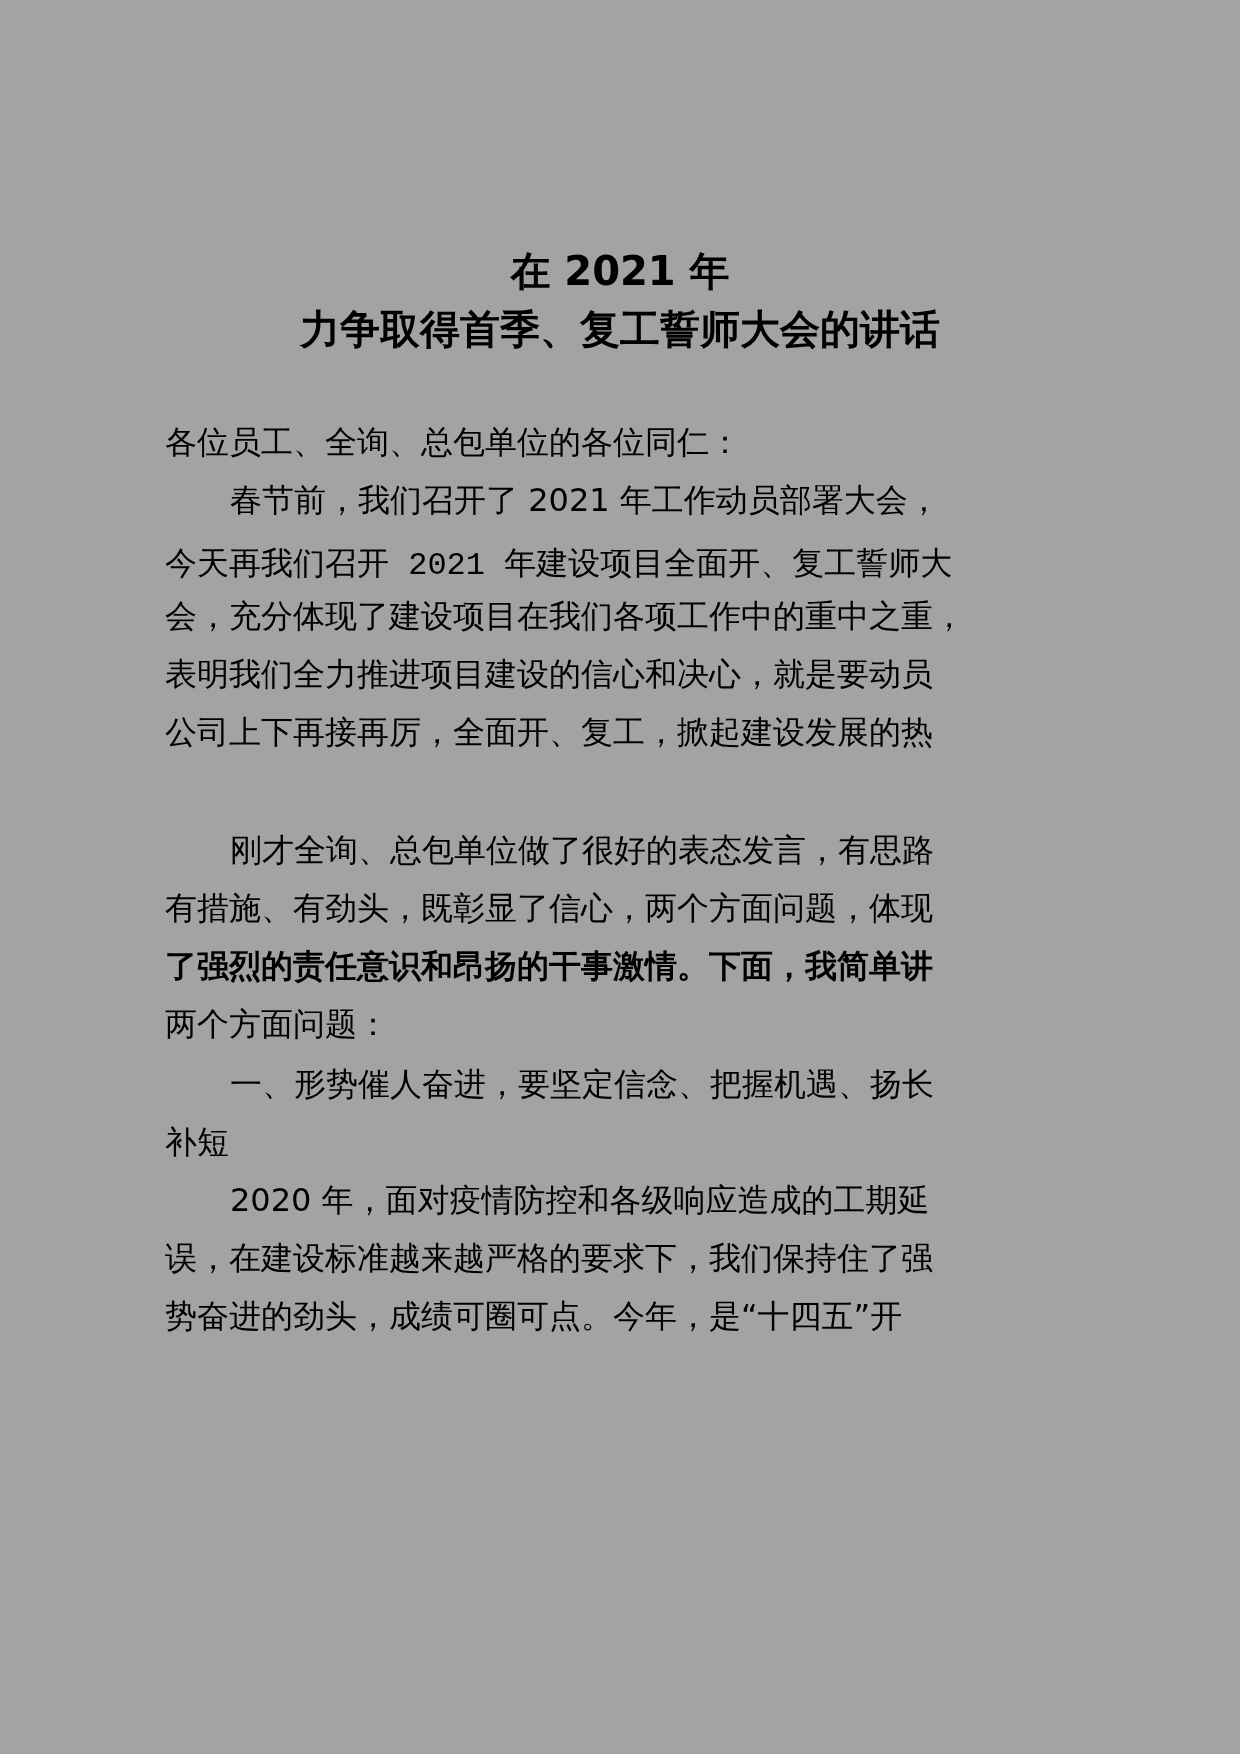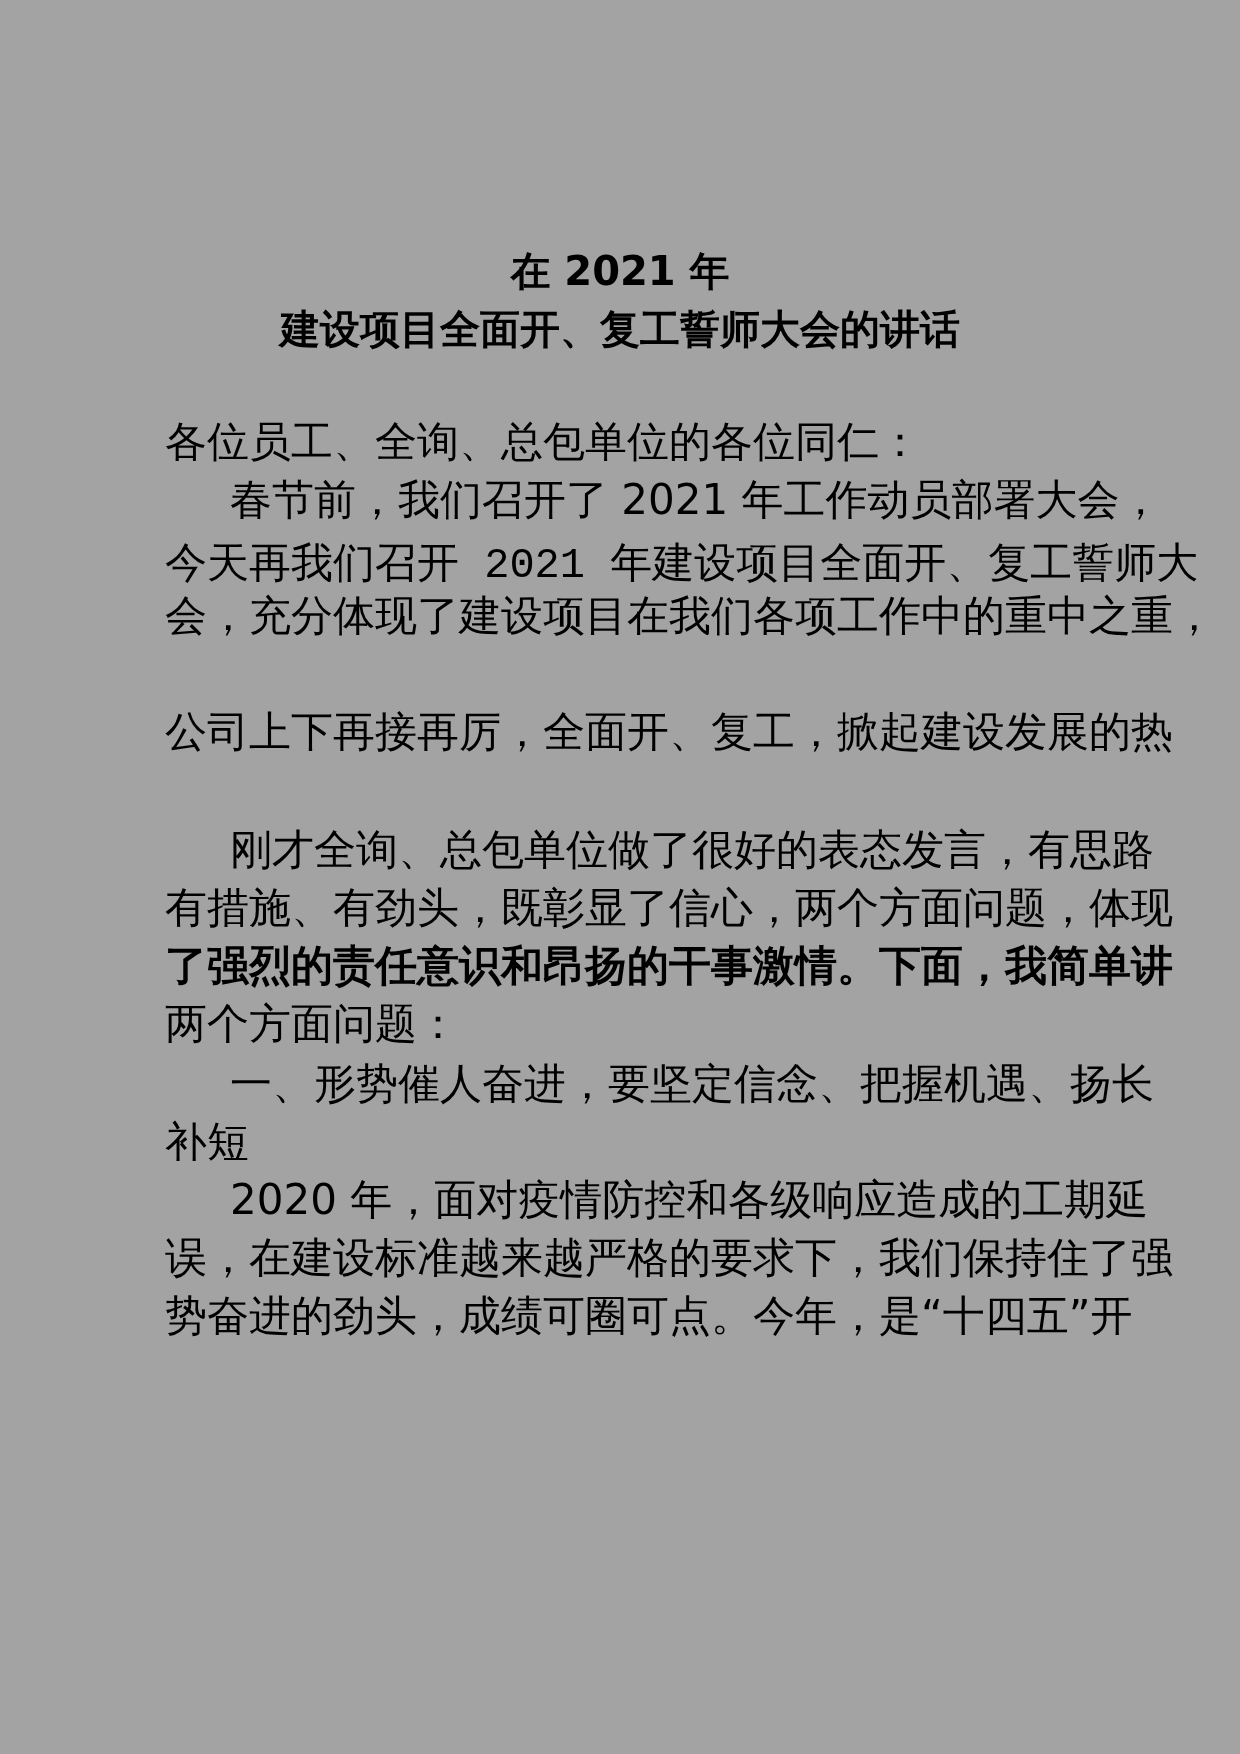--- a/index.html
+++ b/index.html
@@ -29,42 +29,43 @@
       text-align: center;
       font-weight: bold;
       font-size: 40px;
       line-height: 50px;
       white-space: nowrap;
       letter-spacing: 0px;
     }
     .body-line {
       position: absolute;
       left: 165px;
-      font-size: 42px;
+      font-size: 32px;
       line-height: 40px;
       white-space: nowrap;
       letter-spacing: 0px;
     }
     .indent {
       left: 230px;
     }
   </style>
 </head>
 <body>
 
 <div class="page">
 
   <div class="title-line" style="top:246px;">在 2021 年</div>
-  <div class="title-line" style="top:304px;">建设项目全面开、复工誓师大会的讲话</div>
+  <div class="title-line" style="top:304px;">力争取得首季、复工誓师大会的讲话</div>
 
   <div class="body-line" style="top:422px;">各位员工、全询、总包单位的各位同仁：</div>
 
   <div class="body-line indent" style="top:480px;">春节前，我们召开了 2021 年工作动员部署大会，</div>
   <div class="body-line" style="top:546px;font-family:Liberation Mono, monospace;">今天再我们召开 2021 年建设项目全面开、复工誓师大</div>
   <div class="body-line" style="top:596px;">会，充分体现了建设项目在我们各项工作中的重中之重，</div>
+  <div class="body-line" style="top:654px;">表明我们全力推进项目建设的信心和决心，就是要动员</div>
   <div class="body-line" style="top:712px;">公司上下再接再厉，全面开、复工，掀起建设发展的热</div>
 
   <div class="body-line indent" style="top:830px;">刚才全询、总包单位做了很好的表态发言，有思路</div>
   <div class="body-line" style="top:888px;">有措施、有劲头，既彰显了信心，两个方面问题，体现</div>
   <div class="body-line" style="top:946px;font-weight:bold;">了强烈的责任意识和昂扬的干事激情。下面，我简单讲</div>
   <div class="body-line" style="top:1004px;">两个方面问题：</div>
 
   <div class="body-line indent" style="top:1064px;">一、形势催人奋进，要坚定信念、把握机遇、扬长</div>
   <div class="body-line" style="top:1122px;">补短</div>
 

